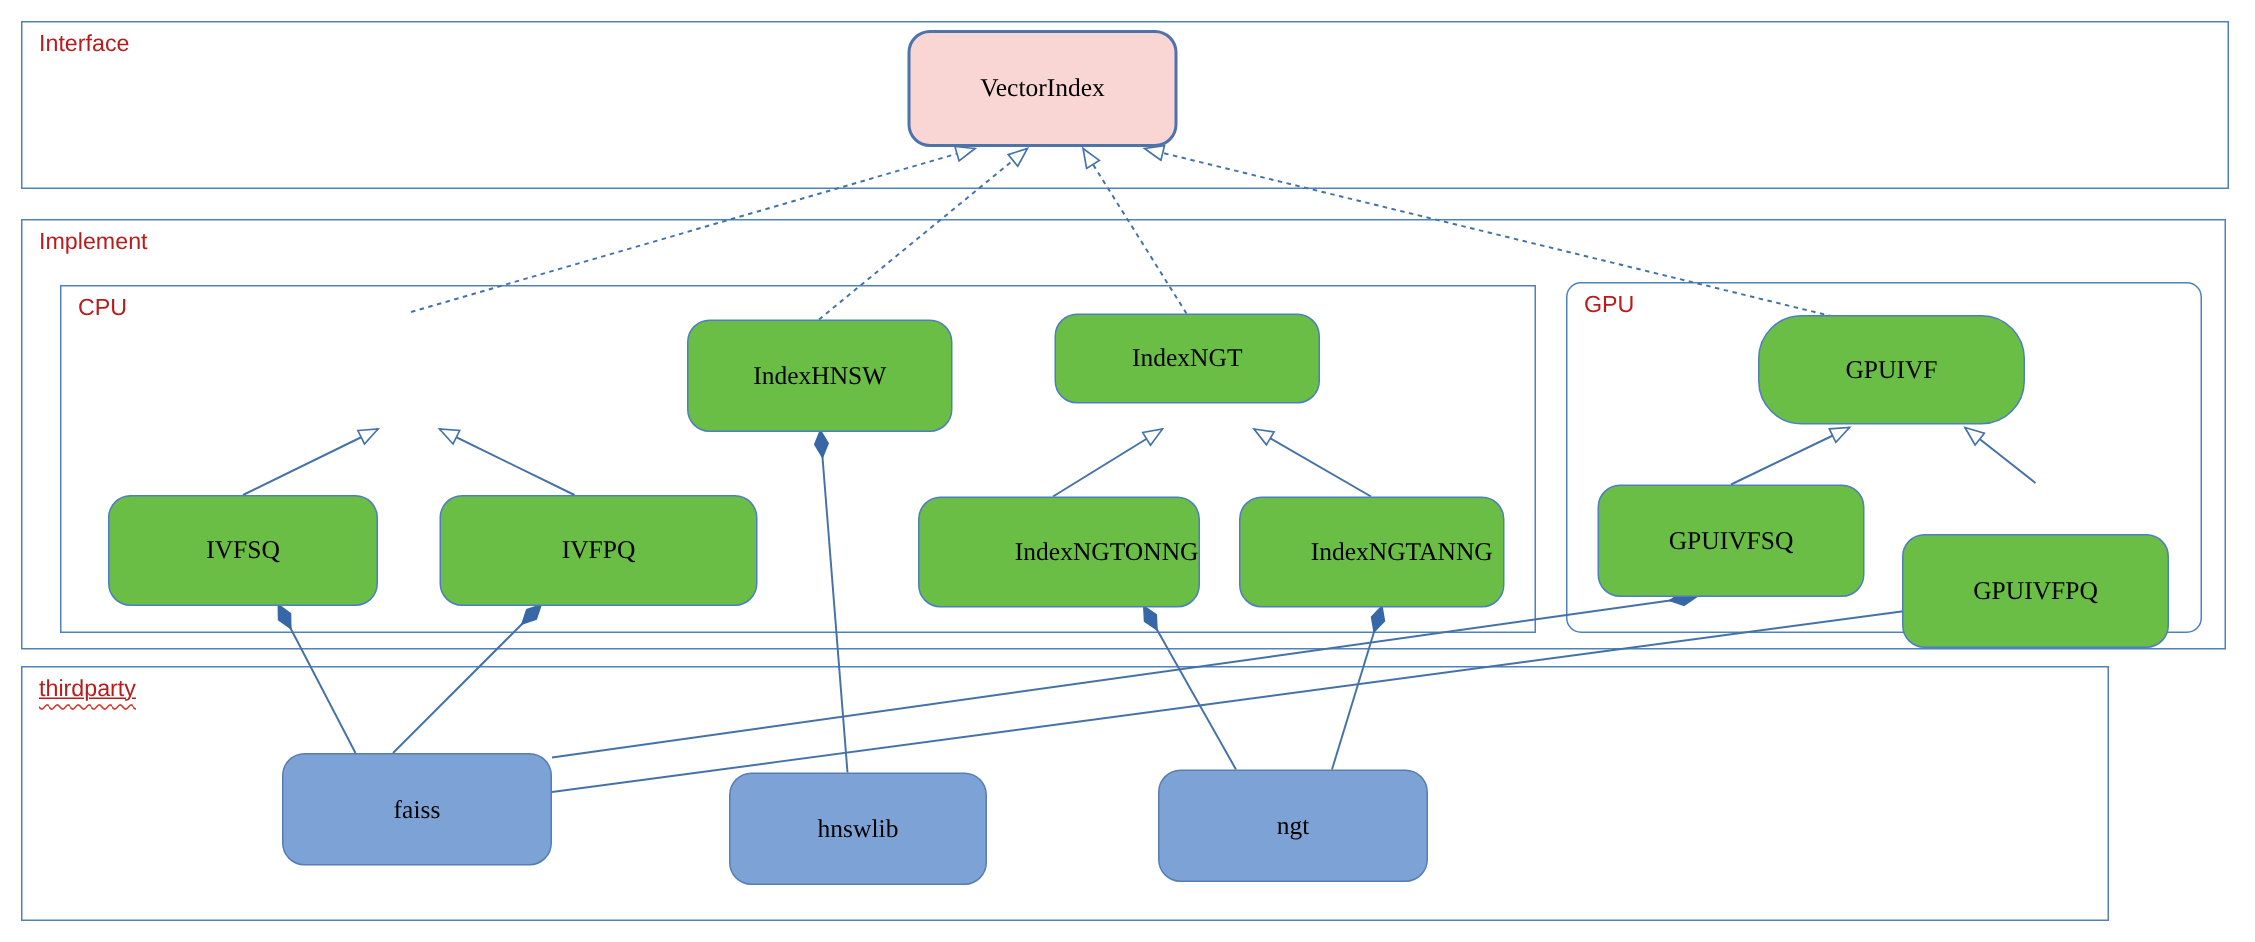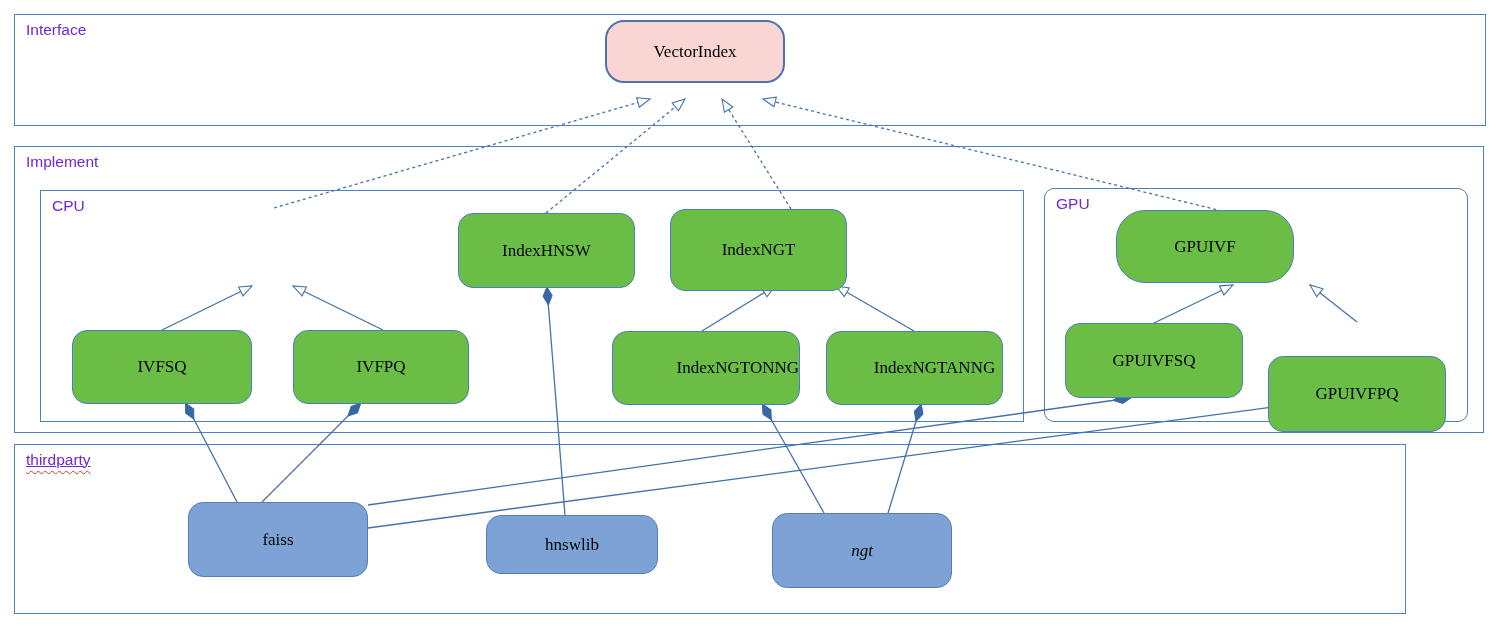--- a/index.html
+++ b/index.html
@@ -14,21 +14,21 @@
   .section{
     position:absolute;
     border:1.5px solid #4f81bd;
     background:transparent;
     box-sizing:border-box;
   }
   .section-label{
     position:absolute;
     top:6px;left:11px;
     font-size:15.5px;
-    color:#6d28d9;
+    color:#b91c1c;
     font-family:"Liberation Sans",sans-serif;
   }
   .sec-interface{left:14px;top:14px;width:1472px;height:112px;}
   .sec-implement{left:14px;top:146px;width:1470px;height:287px;}
   .sec-cpu{left:40px;top:190px;width:984px;height:232px;}
   .sec-gpu{left:1044px;top:188px;width:424px;height:234px;border-radius:10px;}
   .sec-thirdparty{left:14px;top:444px;width:1392px;height:170px;}
   .u-black{text-decoration:underline;text-decoration-thickness:1px;}
   .u-wavy{text-decoration:underline wavy #d43a2f;text-decoration-thickness:1px;text-underline-offset:5px;}
   
@@ -39,34 +39,34 @@
     box-sizing:border-box;
     border-radius:15px;
     display:flex;align-items:center;justify-content:center;
     font-family:"Liberation Serif",serif;
     font-size:17px;color:#000000;
     z-index:3;
   }
   .node-pink{background:#f9d6d3;border:2px solid #4d73ac;}
   .node-green{background:#6abe45;border:1.5px solid #4d7ebf;}
   .node-blue{background:#7da3d6;border:1.5px solid #567eb5;}
-  .n-vectorindex{left:605px;top:20px;width:180px;height:63px;border-radius:19px;}
+  .n-vectorindex{left:605px;top:20px;width:180px;height:78px;}
   .n-ivf{left:185px;top:208px;width:178px;height:76px;}
   .n-indexhnsw{left:458px;top:213px;width:177px;height:75px;}
-  .n-indexngt{left:670px;top:209px;width:177px;height:82px;}
+  .n-indexngt{left:703px;top:209px;width:177px;height:60px;}
   .n-ivfsq{left:72px;top:330px;width:180px;height:74px;}
-  .n-ivfpq{left:293px;top:330px;width:176px;height:74px;}
+  .n-ivfpq{left:293px;top:330px;width:212px;height:74px;}
   .n-indexngtonng{left:612px;top:331px;width:188px;height:74px;justify-content:flex-end;}
   .n-indexngtanng{left:826px;top:331px;width:177px;height:74px;padding-left:40px;}
-  .n-gpuivf{left:1116px;top:210px;width:178px;height:73px;border-radius:29px;}
+  .n-gpuivf{left:1172px;top:210px;width:178px;height:73px;border-radius:29px;}
   .n-gpuivfsq{left:1065px;top:323px;width:178px;height:75px;}
   .n-gpuivfpq{left:1268px;top:322px;width:178px;height:76px;margin-top:34px;}
   .n-faiss{left:188px;top:502px;width:180px;height:75px;}
-  .n-hnswlib{left:486px;top:515px;width:172px;height:59px;}
-  .n-ngt{left:772px;top:513px;width:180px;height:75px;font-style:italic;}
+  .n-hnswlib{left:486px;top:515px;width:172px;height:75px;}
+  .n-ngt{left:772px;top:513px;width:180px;height:75px;}
 </style>
 </head>
 <body>
 
 <div class="canvas">
 
   <div class="section sec-interface">
     <div class="section-label">Interface</div>
   </div>
   <div class="section sec-implement">

